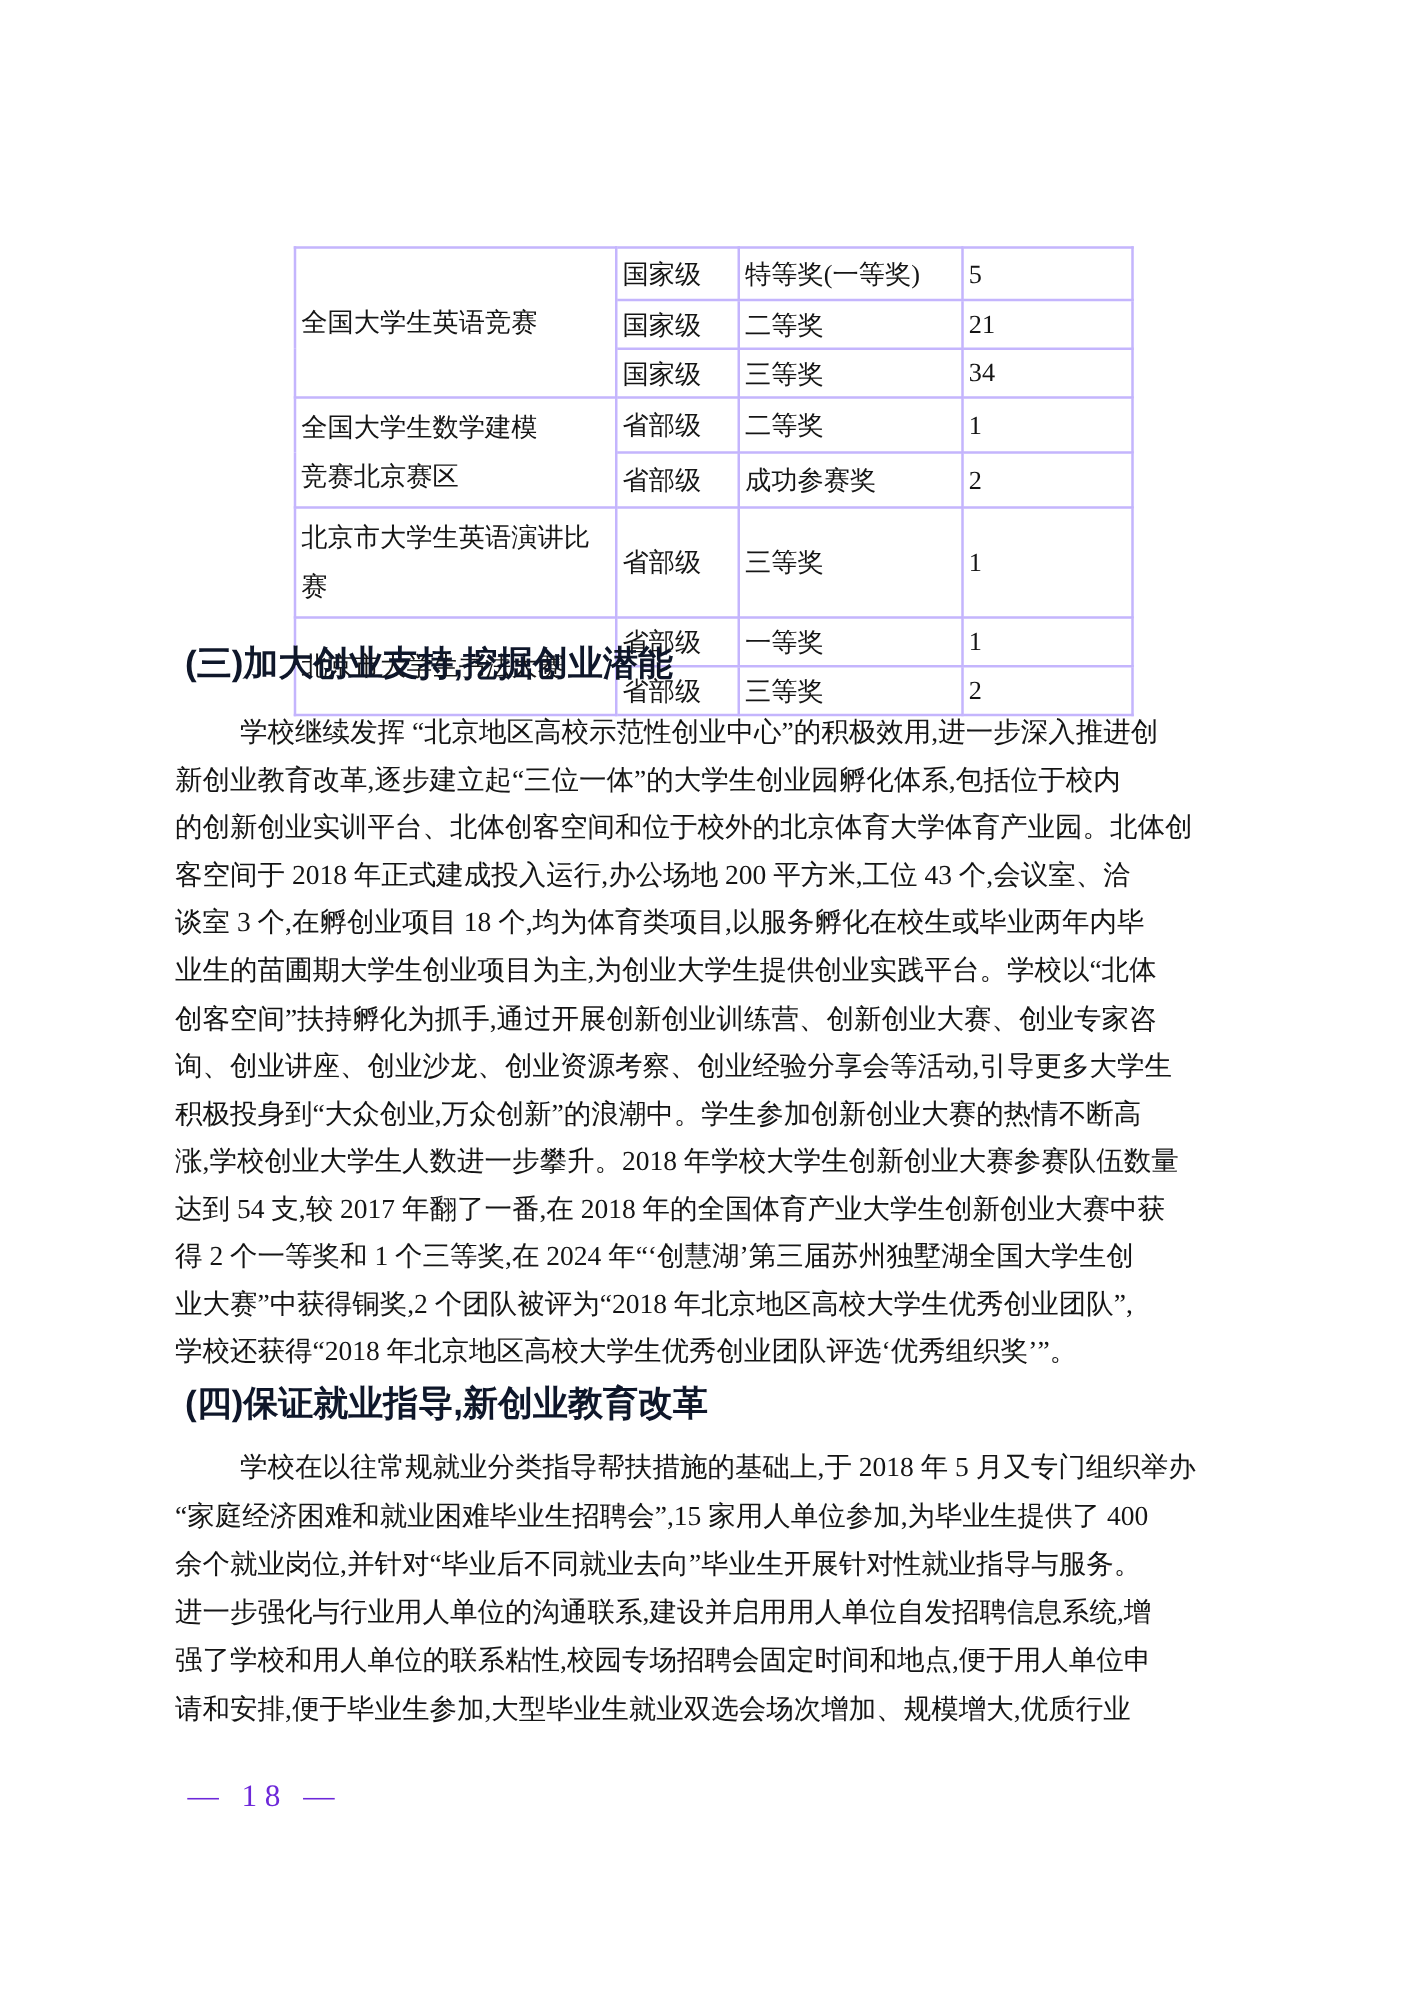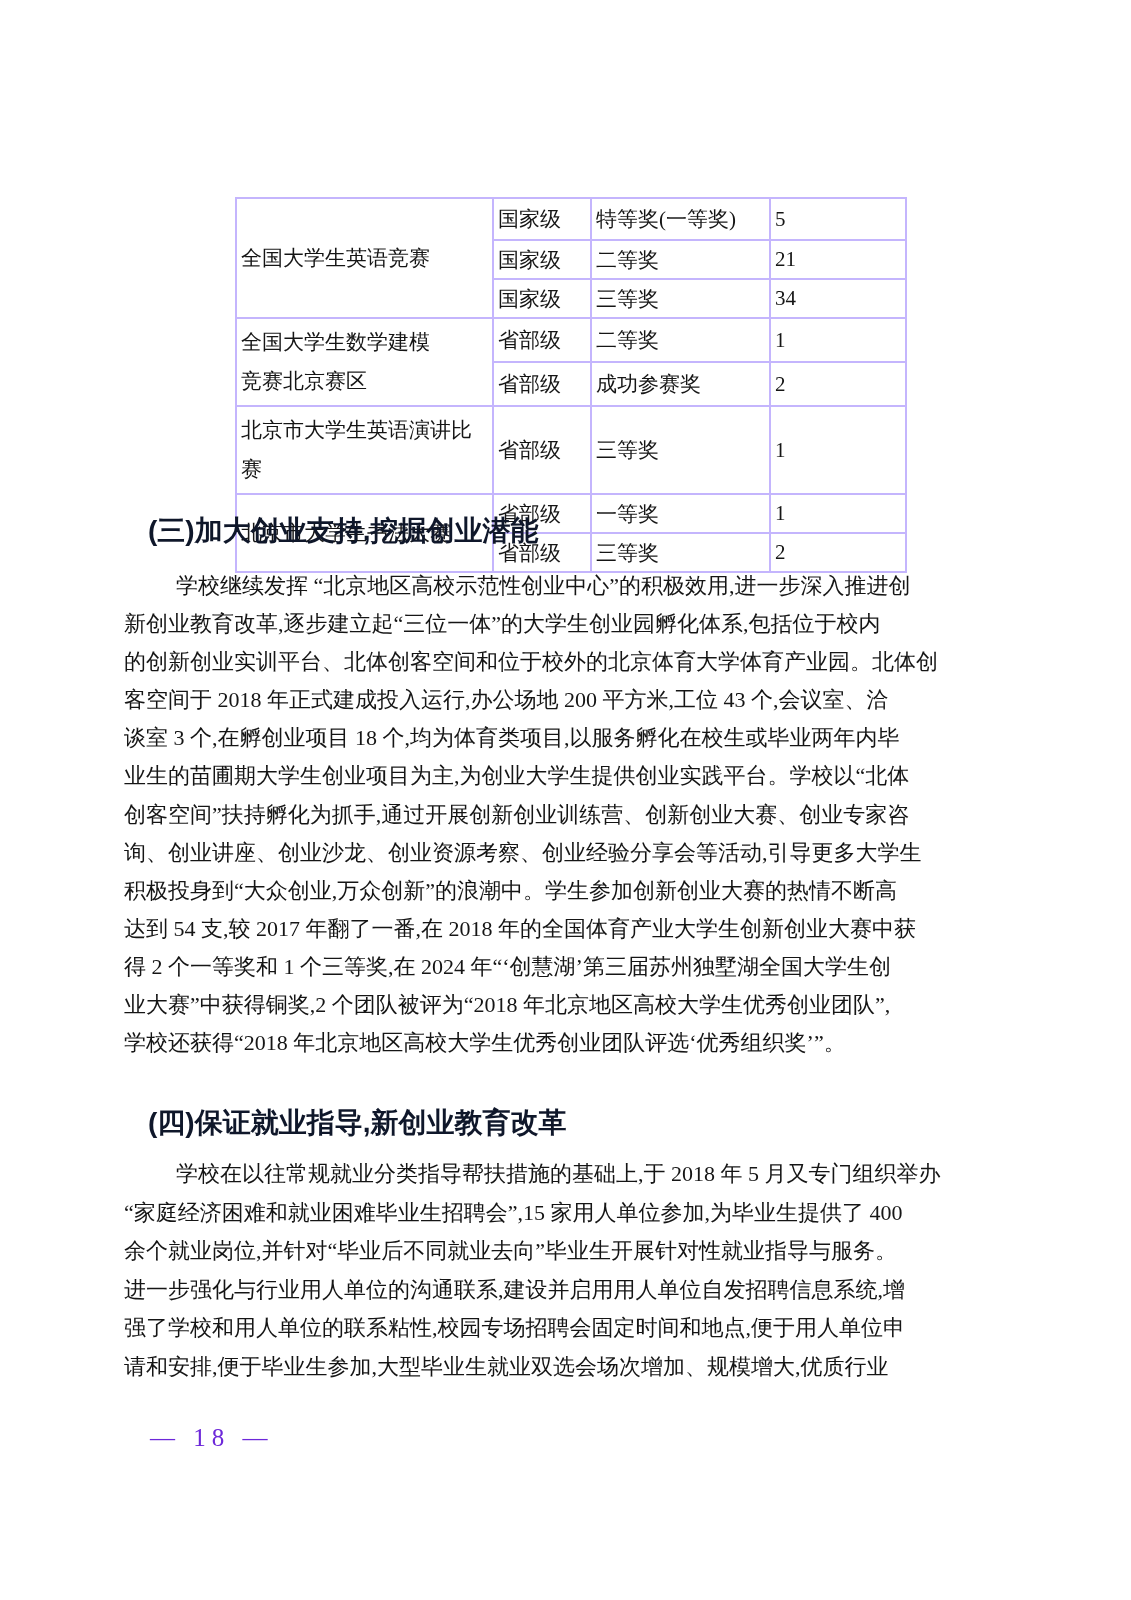--- a/index.html
+++ b/index.html
@@ -46,21 +46,21 @@
     font-size:28px;
     line-height:34px;
     color:#0f172a;
     white-space:nowrap;
   }
   .h1{top:514px;}
   .h2{top:1106px;}
   
   .para{
     position:absolute;
-    left:124px;
+    left:140px;
     width:860px;
     font-size:22px;
     color:#151515;
   }
   .p1{top:567px;}
   .p2{top:1155px;}
   .bodyline{
     height:38.1px;
     line-height:38.1px;
     white-space:nowrap;
@@ -143,20 +143,21 @@
   <div class="para p1">
     <div class="bodyline indent">学校继续发挥 “北京地区高校示范性创业中心”的积极效用,进一步深入推进创</div>
     <div class="bodyline">新创业教育改革,逐步建立起“三位一体”的大学生创业园孵化体系,包括位于校内</div>
     <div class="bodyline">的创新创业实训平台、北体创客空间和位于校外的北京体育大学体育产业园。北体创</div>
     <div class="bodyline">客空间于 2018 年正式建成投入运行,办公场地 200 平方米,工位 43 个,会议室、洽</div>
     <div class="bodyline">谈室 3 个,在孵创业项目 18 个,均为体育类项目,以服务孵化在校生或毕业两年内毕</div>
     <div class="bodyline">业生的苗圃期大学生创业项目为主,为创业大学生提供创业实践平台。学校以“北体</div>
     <div class="bodyline">创客空间”扶持孵化为抓手,通过开展创新创业训练营、创新创业大赛、创业专家咨</div>
     <div class="bodyline">询、创业讲座、创业沙龙、创业资源考察、创业经验分享会等活动,引导更多大学生</div>
     <div class="bodyline">积极投身到“大众创业,万众创新”的浪潮中。学生参加创新创业大赛的热情不断高</div>
+    <div class="bodyline">涨,学校创业大学生人数进一步攀升。2018 年学校大学生创新创业大赛参赛队伍数量</div>
     <div class="bodyline">达到 54 支,较 2017 年翻了一番,在 2018 年的全国体育产业大学生创新创业大赛中获</div>
     <div class="bodyline">得 2 个一等奖和 1 个三等奖,在 2024 年“‘创慧湖’第三届苏州独墅湖全国大学生创</div>
     <div class="bodyline">业大赛”中获得铜奖,2 个团队被评为“2018 年北京地区高校大学生优秀创业团队”,</div>
     <div class="bodyline">学校还获得“2018 年北京地区高校大学生优秀创业团队评选‘优秀组织奖’”。</div>
   </div>
 
   <h2 class="sec-heading h2">(四)保证就业指导,新创业教育改革</h2>
 
   <div class="para p2">
     <div class="bodyline indent">学校在以往常规就业分类指导帮扶措施的基础上,于 2018 年 5 月又专门组织举办</div>

